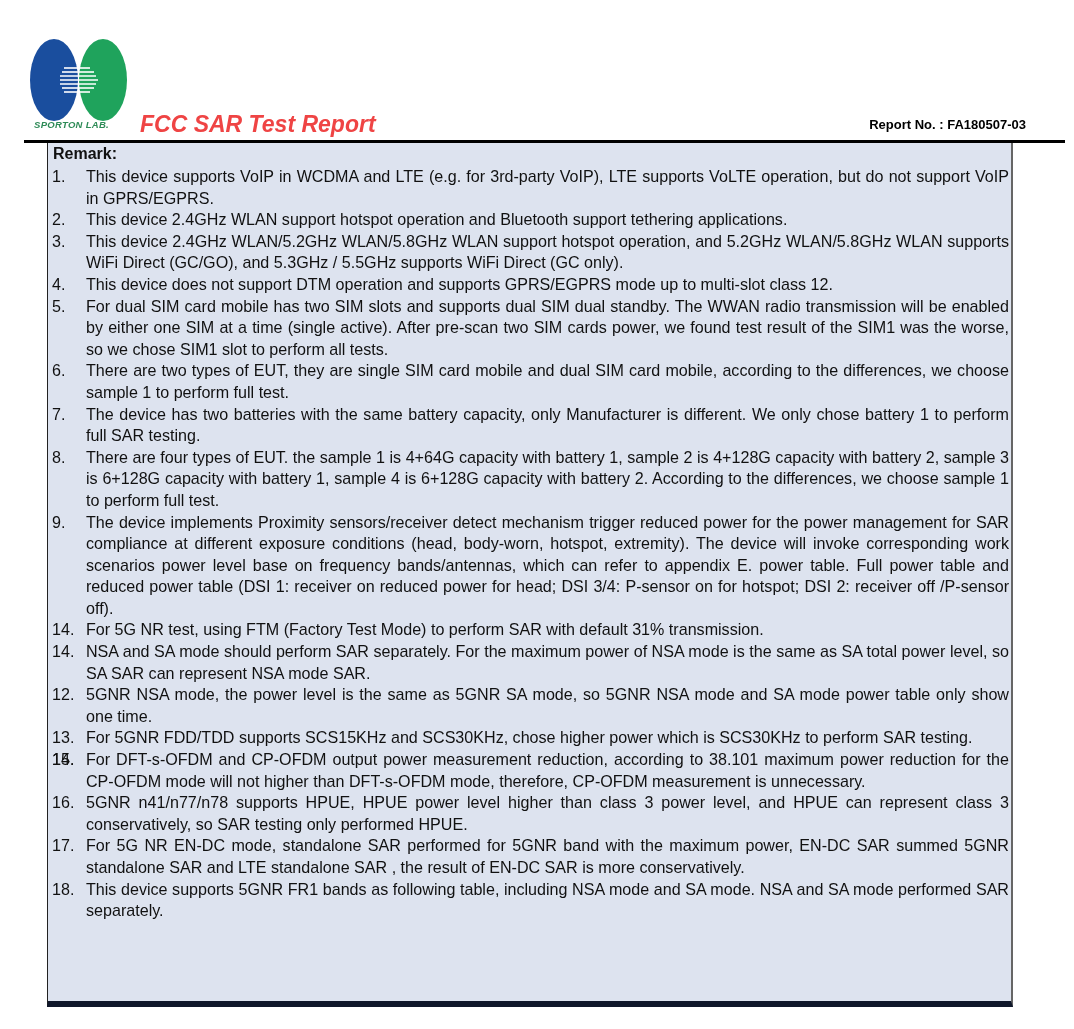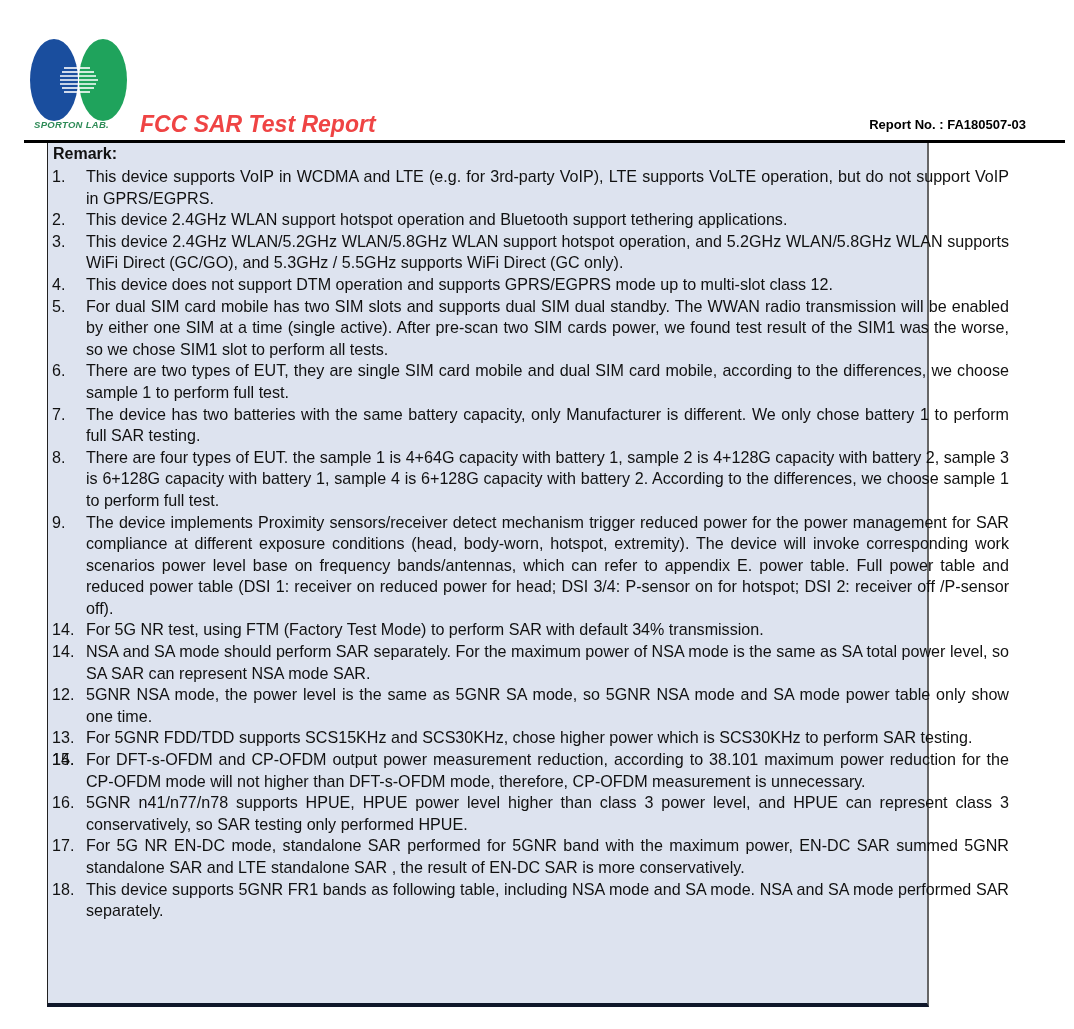--- a/index.html
+++ b/index.html
@@ -6,23 +6,23 @@
     body { width: 1074px; height: 1029px; position: relative; overflow: hidden;
            font-family: "Liberation Sans", sans-serif; color: #111; }
     .logo { position: absolute; left: 28px; top: 37px; width: 105px; height: 100px; }
     .logo-text { position: absolute; left: 34px; top: 119px; font-size: 9.5px; font-weight: bold;
                  font-style: italic; color: #2e8b57; letter-spacing: 0.3px; white-space: nowrap; }
     .report-title { position: absolute; left: 140px; top: 111px; font-size: 23px; font-weight: bold;
                     font-style: italic; color: #ef4444; white-space: nowrap; }
     .report-no { position: absolute; right: 48px; top: 117px; font-size: 13px; font-weight: bold;
                  color: #000; white-space: nowrap; }
     .header-rule { position: absolute; left: 24px; top: 140px; width: 1041px; height: 3px; background: #000; }
-    .remark-box { position: absolute; left: 47px; top: 143px; width: 882px; height: 864px;
+    .remark-box { position: absolute; left: 47px; top: 143px; width: 966px; height: 864px;
                   background: #dde3ef; border-left: 1.5px solid #222; border-right: 2px solid #666;
-                  border-bottom: 4px solid #0f172a; box-sizing: border-box; }
+                  border-bottom: 6px solid #0f172a; box-sizing: border-box; }
     .remark-title { position: absolute; left: 5px; top: 2px; font-size: 16px; font-weight: bold; }
     .remark-list { position: absolute; left: 0; top: 23px; width: 962px; margin: 0; padding: 0; list-style: none; }
     .remark-item { position: relative; padding-left: 38px; padding-right: 1px; font-size: 16.1px; line-height: 21.6px;
                    text-align: justify; }
     .remark-num { position: absolute; left: 4px; top: 0; }
   </style>
 </head>
 <body>
 
 <div class="logo">
@@ -50,21 +50,21 @@
   <ol class="remark-list" id="remark-list">
       <li class="remark-item"><span class="remark-num">1.</span><span class="remark-text">This device supports VoIP in WCDMA and LTE (e.g. for 3rd-party VoIP), LTE supports VoLTE operation, but do not support VoIP in GPRS/EGPRS.</span></li>
       <li class="remark-item"><span class="remark-num">2.</span><span class="remark-text">This device 2.4GHz WLAN support hotspot operation and Bluetooth support tethering applications.</span></li>
       <li class="remark-item"><span class="remark-num">3.</span><span class="remark-text">This device 2.4GHz WLAN/5.2GHz WLAN/5.8GHz WLAN support hotspot operation, and 5.2GHz WLAN/5.8GHz WLAN supports WiFi Direct (GC/GO), and 5.3GHz / 5.5GHz supports WiFi Direct (GC only).</span></li>
       <li class="remark-item"><span class="remark-num">4.</span><span class="remark-text">This device does not support DTM operation and supports GPRS/EGPRS mode up to multi-slot class 12.</span></li>
       <li class="remark-item"><span class="remark-num">5.</span><span class="remark-text">For dual SIM card mobile has two SIM slots and supports dual SIM dual standby. The WWAN radio transmission will be enabled by either one SIM at a time (single active). After pre-scan two SIM cards power, we found test result of the SIM1 was the worse, so we chose SIM1 slot to perform all tests.</span></li>
       <li class="remark-item"><span class="remark-num">6.</span><span class="remark-text">There are two types of EUT, they are single SIM card mobile and dual SIM card mobile, according to the differences, we choose sample 1 to perform full test.</span></li>
       <li class="remark-item"><span class="remark-num">7.</span><span class="remark-text">The device has two batteries with the same battery capacity, only Manufacturer is different. We only chose battery 1 to perform full SAR testing.</span></li>
       <li class="remark-item"><span class="remark-num">8.</span><span class="remark-text">There are four types of EUT. the sample 1 is 4+64G capacity with battery 1, sample 2 is 4+128G capacity with battery 2, sample 3 is 6+128G capacity with battery 1, sample 4 is 6+128G capacity with battery 2. According to the differences, we choose sample 1 to perform full test.</span></li>
       <li class="remark-item"><span class="remark-num">9.</span><span class="remark-text">The device implements Proximity sensors/receiver detect mechanism trigger reduced power for the power management for SAR compliance at different exposure conditions (head, body-worn, hotspot, extremity). The device will invoke corresponding work scenarios power level base on frequency bands/antennas, which can refer to appendix E. power table. Full power table and reduced power table (DSI 1: receiver on reduced power for head; DSI 3/4: P-sensor on for hotspot; DSI 2: receiver off /P-sensor off).</span></li>
-      <li class="remark-item"><span class="remark-num">14.</span><span class="remark-text">For 5G NR test, using FTM (Factory Test Mode) to perform SAR with default 34% transmission.</span></li>
+      <li class="remark-item"><span class="remark-num">14.</span><span class="remark-text">For 5G NR test, using FTM (Factory Test Mode) to perform SAR with default 31% transmission.</span></li>
       <li class="remark-item"><span class="remark-num">14.</span><span class="remark-text">NSA and SA mode should perform SAR separately. For the maximum power of NSA mode is the same as SA total power level, so SA SAR can represent NSA mode SAR.</span></li>
       <li class="remark-item"><span class="remark-num">12.</span><span class="remark-text">5GNR NSA mode, the power level is the same as 5GNR SA mode, so 5GNR NSA mode and SA mode power table only show one time.</span></li>
       <li class="remark-item"><span class="remark-num">13.</span><span class="remark-text">For 5GNR FDD/TDD supports SCS15KHz and SCS30KHz, chose higher power which is SCS30KHz to perform SAR testing.</span></li>
       <li class="remark-item"><span class="remark-num">14.</span></li>
       <li class="remark-item"><span class="remark-num">15.</span><span class="remark-text">For DFT-s-OFDM and CP-OFDM output power measurement reduction, according to 38.101 maximum power reduction for the CP-OFDM mode will not higher than DFT-s-OFDM mode, therefore, CP-OFDM measurement is unnecessary.</span></li>
       <li class="remark-item"><span class="remark-num">16.</span><span class="remark-text">5GNR n41/n77/n78 supports HPUE, HPUE power level higher than class 3 power level, and HPUE can represent class 3 conservatively, so SAR testing only performed HPUE.</span></li>
       <li class="remark-item"><span class="remark-num">17.</span><span class="remark-text">For 5G NR EN-DC mode, standalone SAR performed for 5GNR band with the maximum power, EN-DC SAR summed 5GNR standalone SAR and LTE standalone SAR , the result of EN-DC SAR is more conservatively.</span></li>
       <li class="remark-item"><span class="remark-num">18.</span><span class="remark-text">This device supports 5GNR FR1 bands as following table, including NSA mode and SA mode. NSA and SA mode performed SAR separately.</span></li>
     </ol>
 </div>

